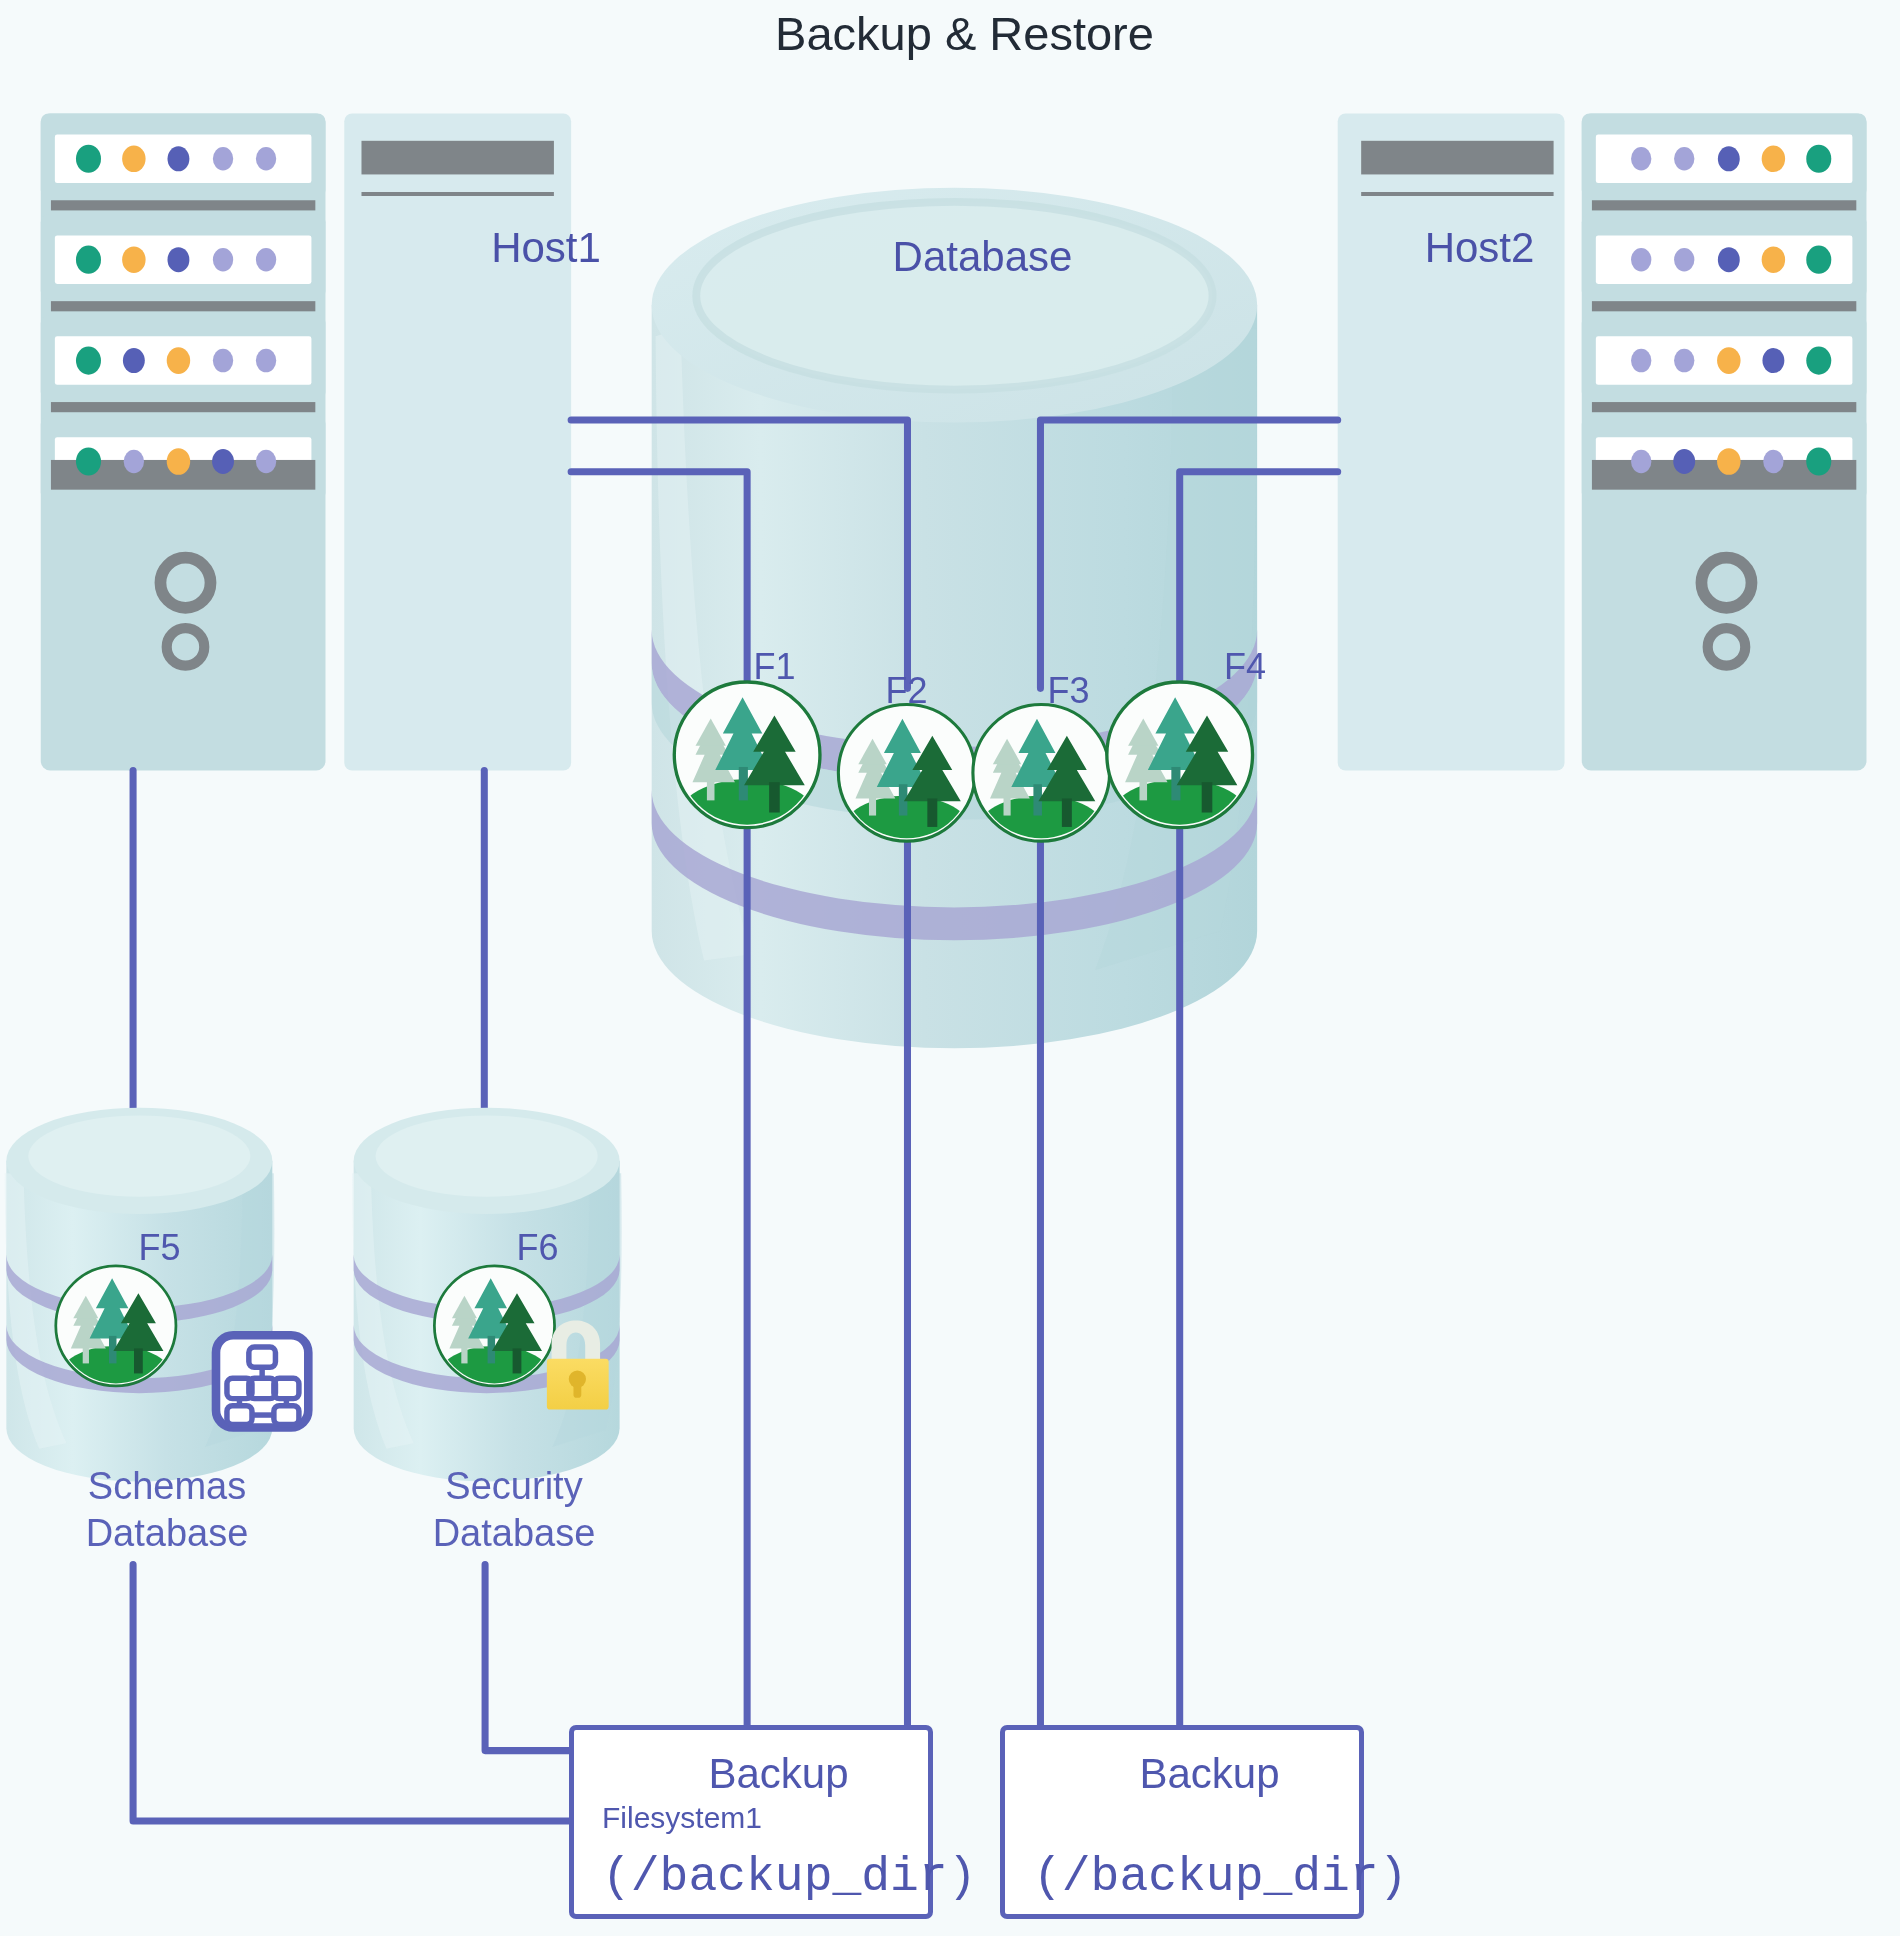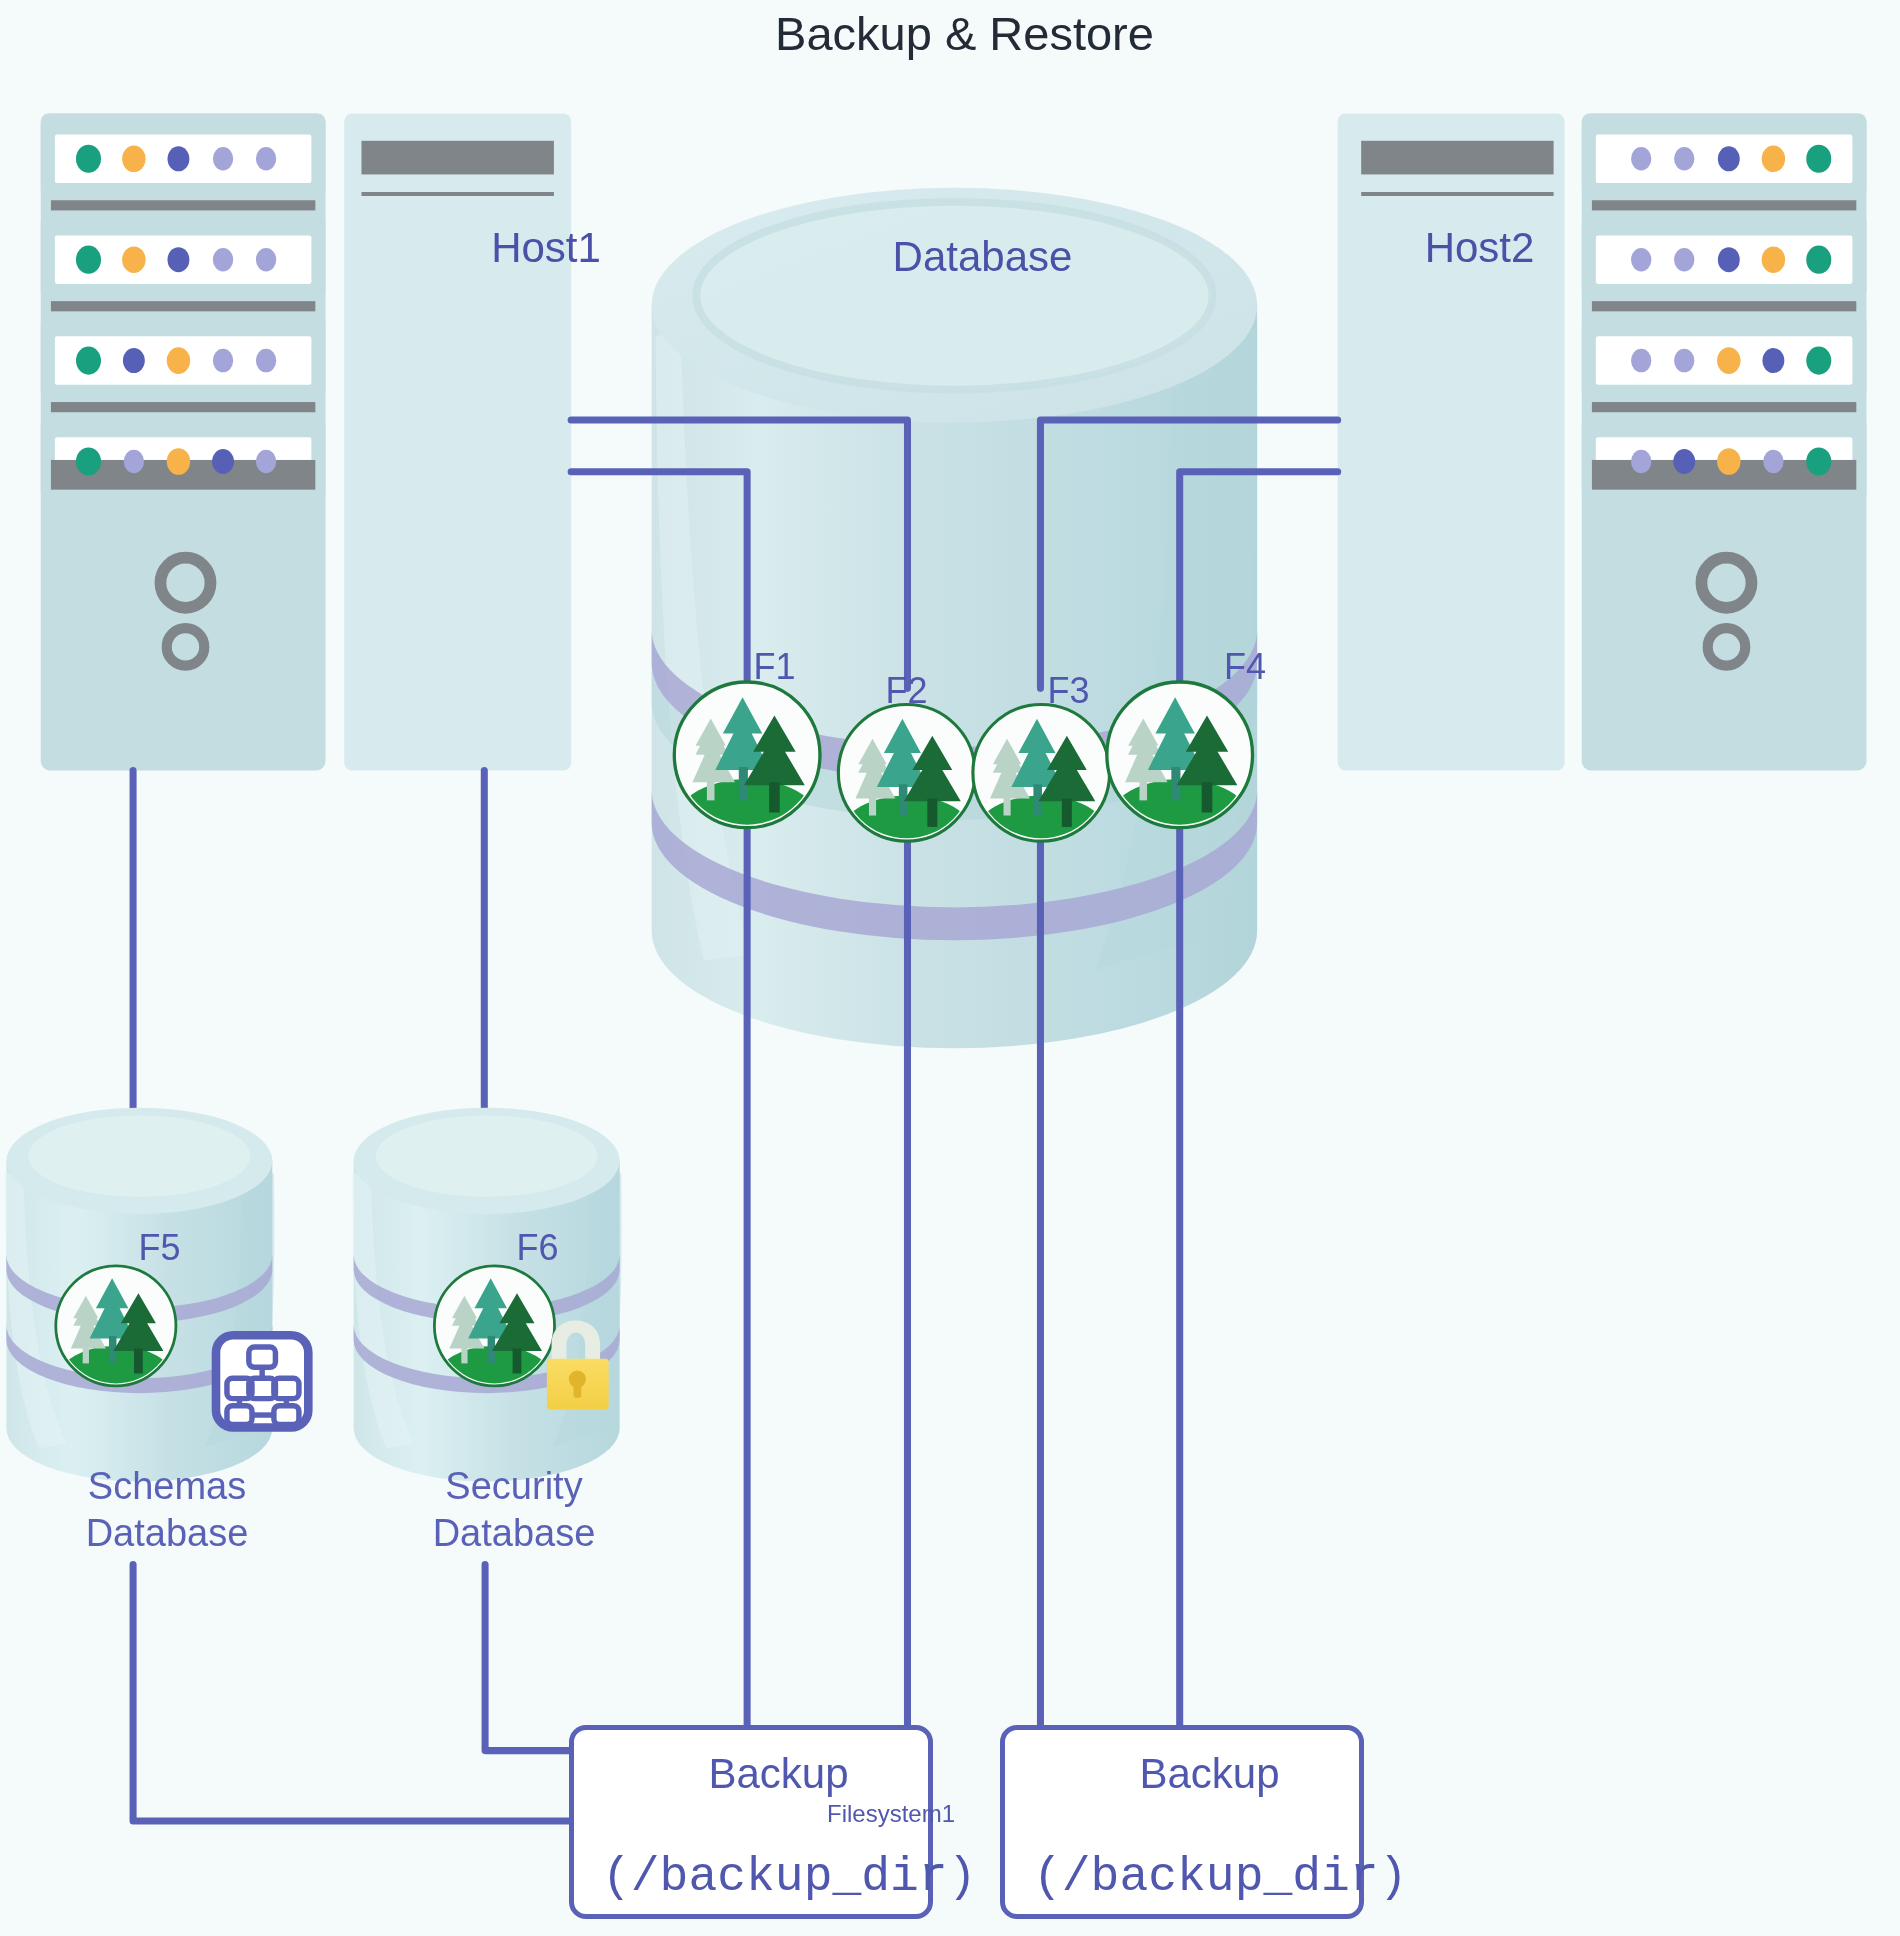--- a/index.html
+++ b/index.html
@@ -15,24 +15,24 @@
   .txt{position:absolute;white-space:pre;line-height:1.18;margin-left:28px;}
   .title{
     font-size:47px;color:#222b36;text-align:center;
     left:0;right:0;top:6.3px;
   }
   .hostlbl{font-size:42px;color:#4a51a8;text-align:center;}
   .dblbl{font-size:42px;color:#4a51a8;text-align:center;}
   .flbl{font-size:36px;color:#4f57ae;text-align:center;}
   .cyllbl{font-size:38px;color:#5a62b8;text-align:center;}
   .bkbig{font-size:42px;color:#4f57ae;text-align:center;}
-  .bkmid{font-size:24px;color:#4f57ae;text-align:right;}
+  .bkmid{font-size:30px;color:#4f57ae;text-align:left;}
   .bkmono{font-size:48px;color:#4f57ae;text-align:center;font-family:"Liberation Mono", monospace;}
   .bkbox{position:absolute;box-sizing:border-box;background:#ffffff;
-         border:5.5px solid #5a62b8;border-radius:17px;}
+         border:5.5px solid #5a62b8;border-radius:7px;}
 </style>
 </head>
 <body>
 
 <div id="stage">
 
 <svg width="1901" height="1936" viewBox="0 0 2430 2475">
   <defs>
 
     <linearGradient id="cylBody" x1="0" y1="0" x2="1" y2="0">

